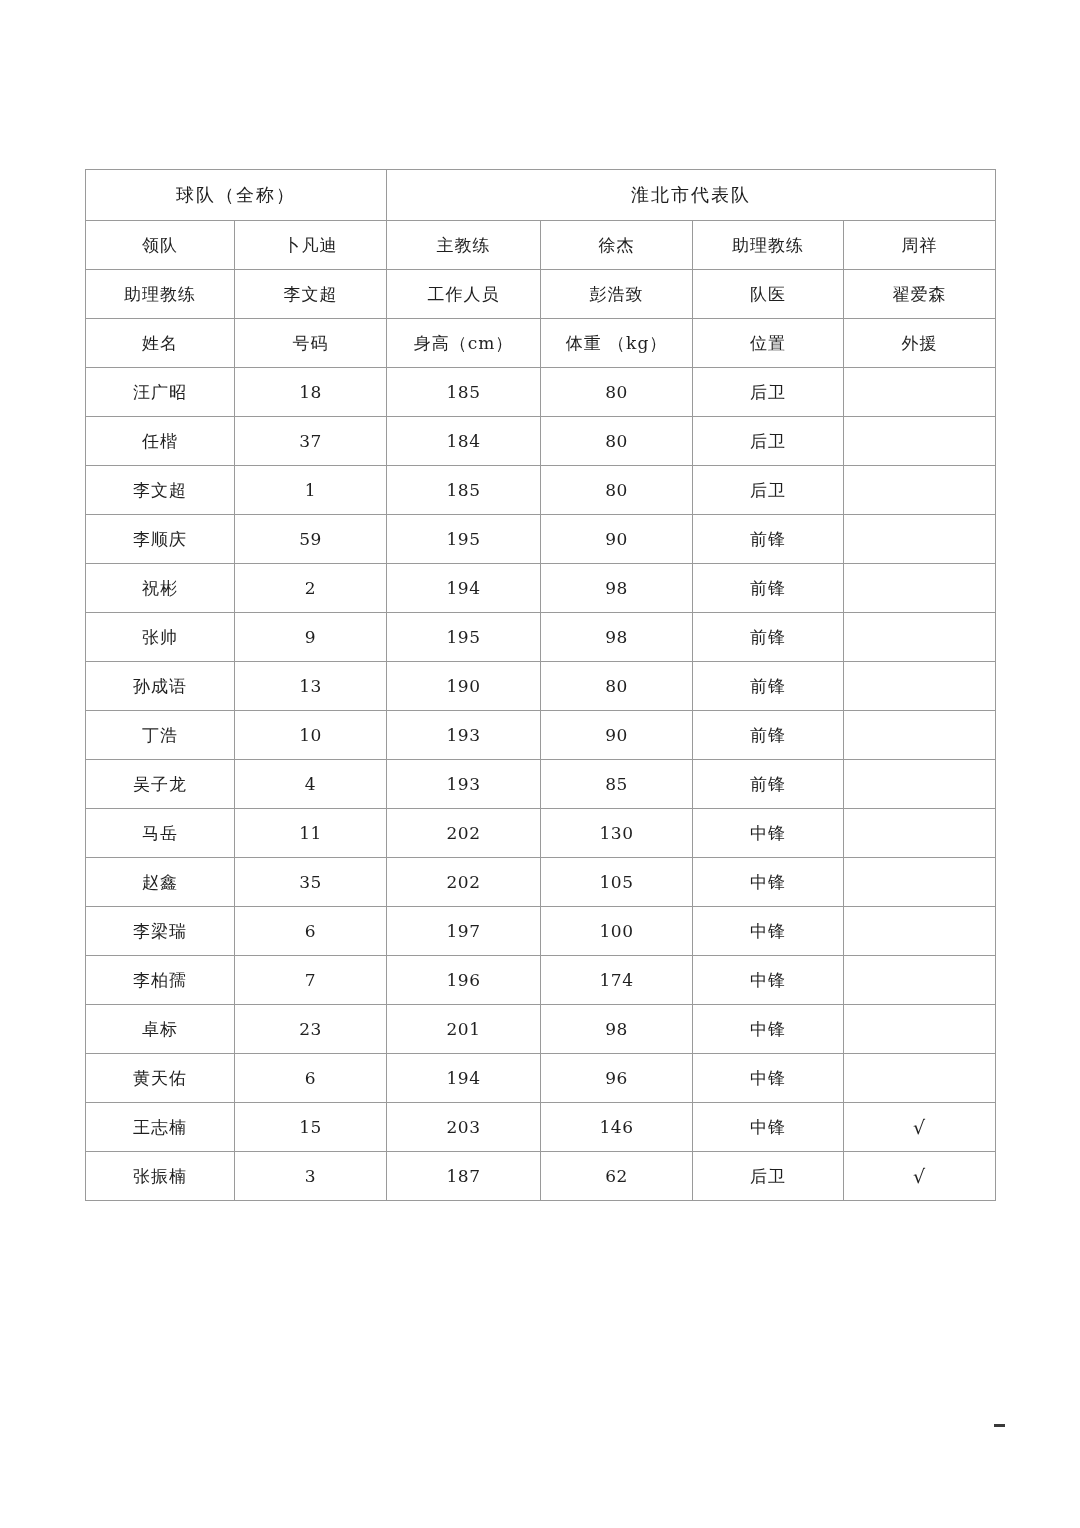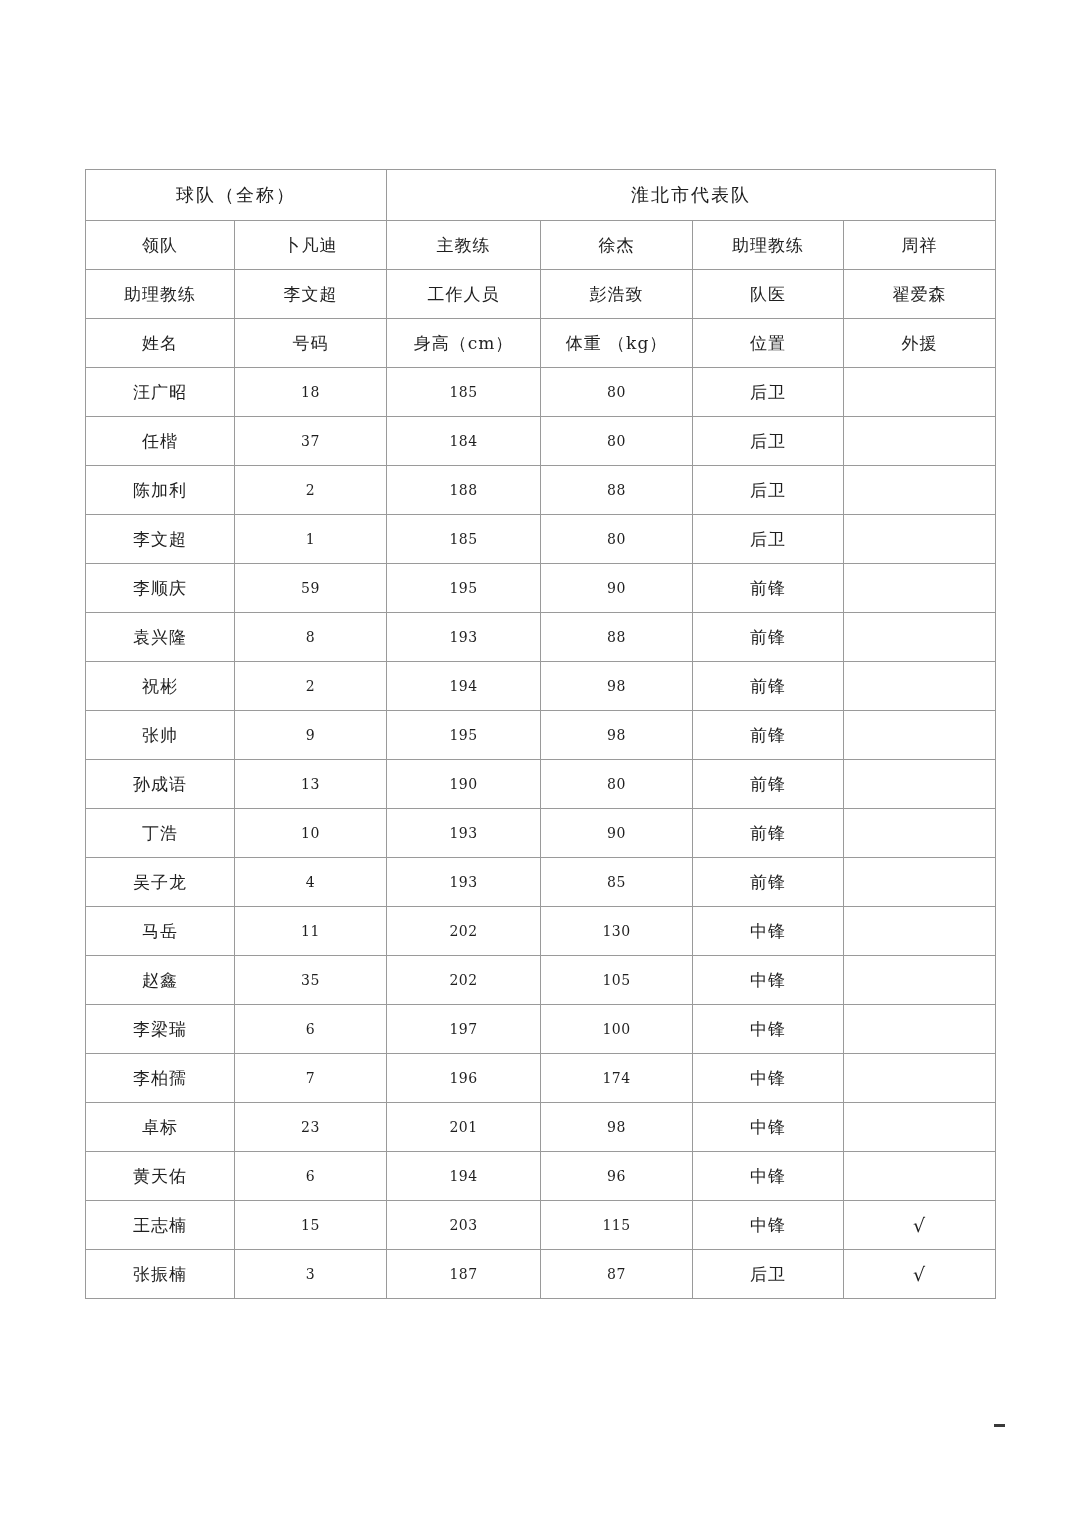--- a/index.html
+++ b/index.html
@@ -40,21 +40,21 @@
     padding: 0 2px;
     font-size: 17px;
     line-height: 1.2;
     letter-spacing: 1px;
     color: #1f1f1f;
     font-family: "DejaVu Serif", "Liberation Serif", serif;
   }
   .roster-table td.num {
     font-family: "DejaVu Serif", "Liberation Serif", serif;
     letter-spacing: 0.5px;
-    font-size: 14px;
+    font-size: 17px;
   }
   .roster-table td.title-cell {
     height: 50px;
     font-size: 18px;
     letter-spacing: 2px;
   }
   .roster-table td.mark {
     font-size: 19px;
     font-family: "DejaVu Sans", "Liberation Sans", sans-serif;
   }
@@ -132,52 +132,36 @@
       </tr>
       <tr>
         <td>任楷</td>
         <td class="num">37</td>
         <td class="num">184</td>
         <td class="num">80</td>
         <td>后卫</td>
         <td class="mark"></td>
       </tr>
       <tr>
-        <td>陈加利</td>
-        <td class="num">2</td>
-        <td class="num">188</td>
-        <td class="num">88</td>
-        <td>后卫</td>
-        <td class="mark"></td>
-      </tr>
-      <tr>
         <td>李文超</td>
         <td class="num">1</td>
         <td class="num">185</td>
         <td class="num">80</td>
         <td>后卫</td>
         <td class="mark"></td>
       </tr>
       <tr>
         <td>李顺庆</td>
         <td class="num">59</td>
         <td class="num">195</td>
         <td class="num">90</td>
         <td>前锋</td>
         <td class="mark"></td>
       </tr>
       <tr>
-        <td>袁兴隆</td>
-        <td class="num">8</td>
-        <td class="num">193</td>
-        <td class="num">88</td>
-        <td>前锋</td>
-        <td class="mark"></td>
-      </tr>
-      <tr>
         <td>祝彬</td>
         <td class="num">2</td>
         <td class="num">194</td>
         <td class="num">98</td>
         <td>前锋</td>
         <td class="mark"></td>
       </tr>
       <tr>
         <td>张帅</td>
         <td class="num">9</td>
@@ -255,29 +239,29 @@
         <td class="num">6</td>
         <td class="num">194</td>
         <td class="num">96</td>
         <td>中锋</td>
         <td class="mark"></td>
       </tr>
       <tr>
         <td>王志楠</td>
         <td class="num">15</td>
         <td class="num">203</td>
-        <td class="num">115</td>
+        <td class="num">146</td>
         <td>中锋</td>
         <td class="mark">√</td>
       </tr>
       <tr>
         <td>张振楠</td>
         <td class="num">3</td>
         <td class="num">187</td>
-        <td class="num">87</td>
+        <td class="num">62</td>
         <td>后卫</td>
         <td class="mark">√</td>
       </tr>
 
     </tbody>
   </table>
 
   <div class="footer-dash"></div>
 
 </div>

